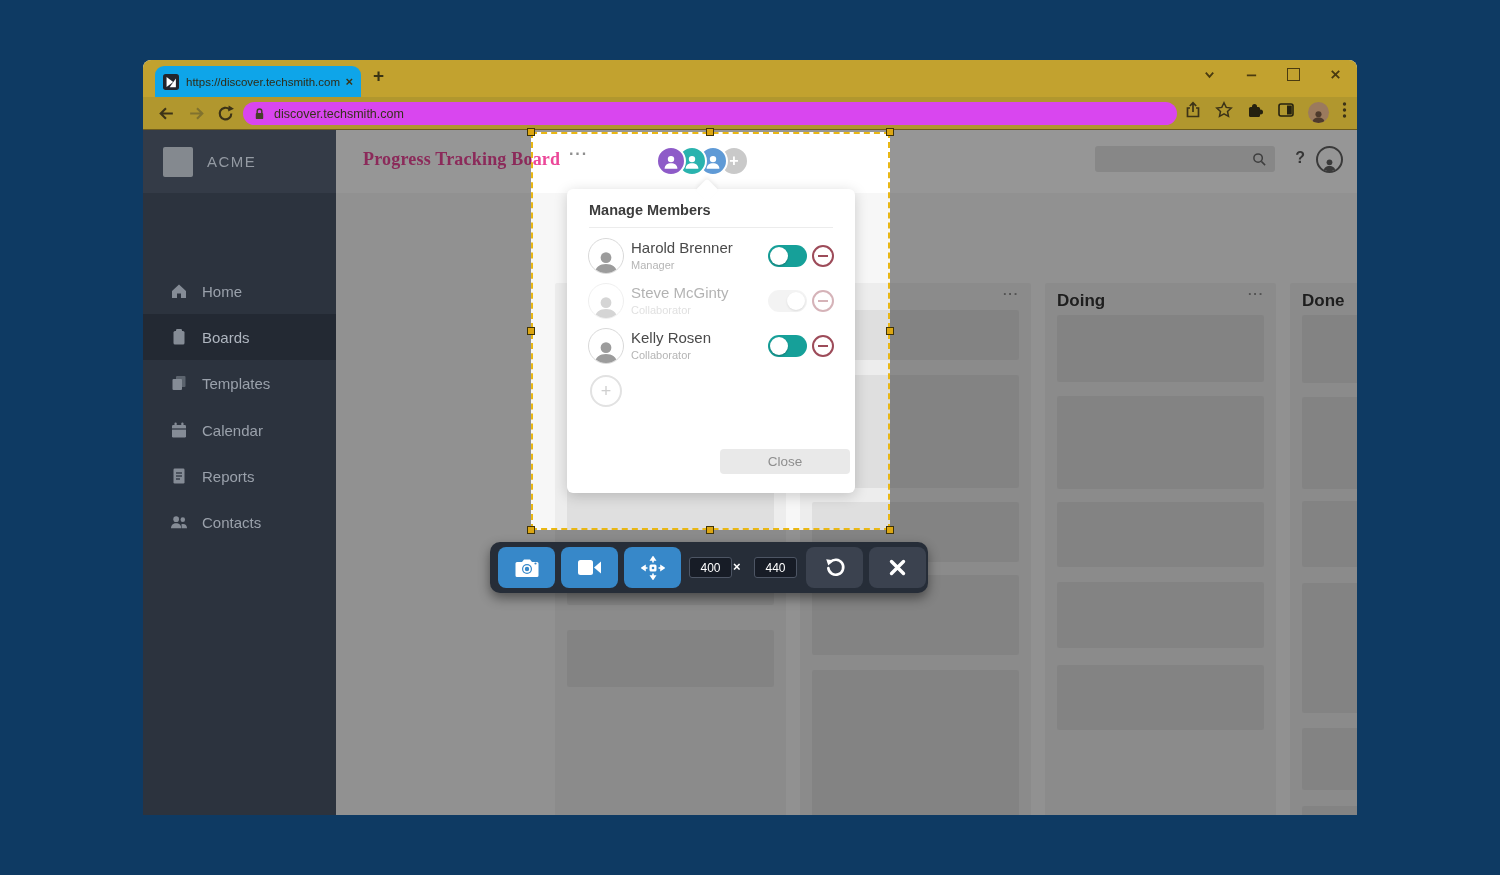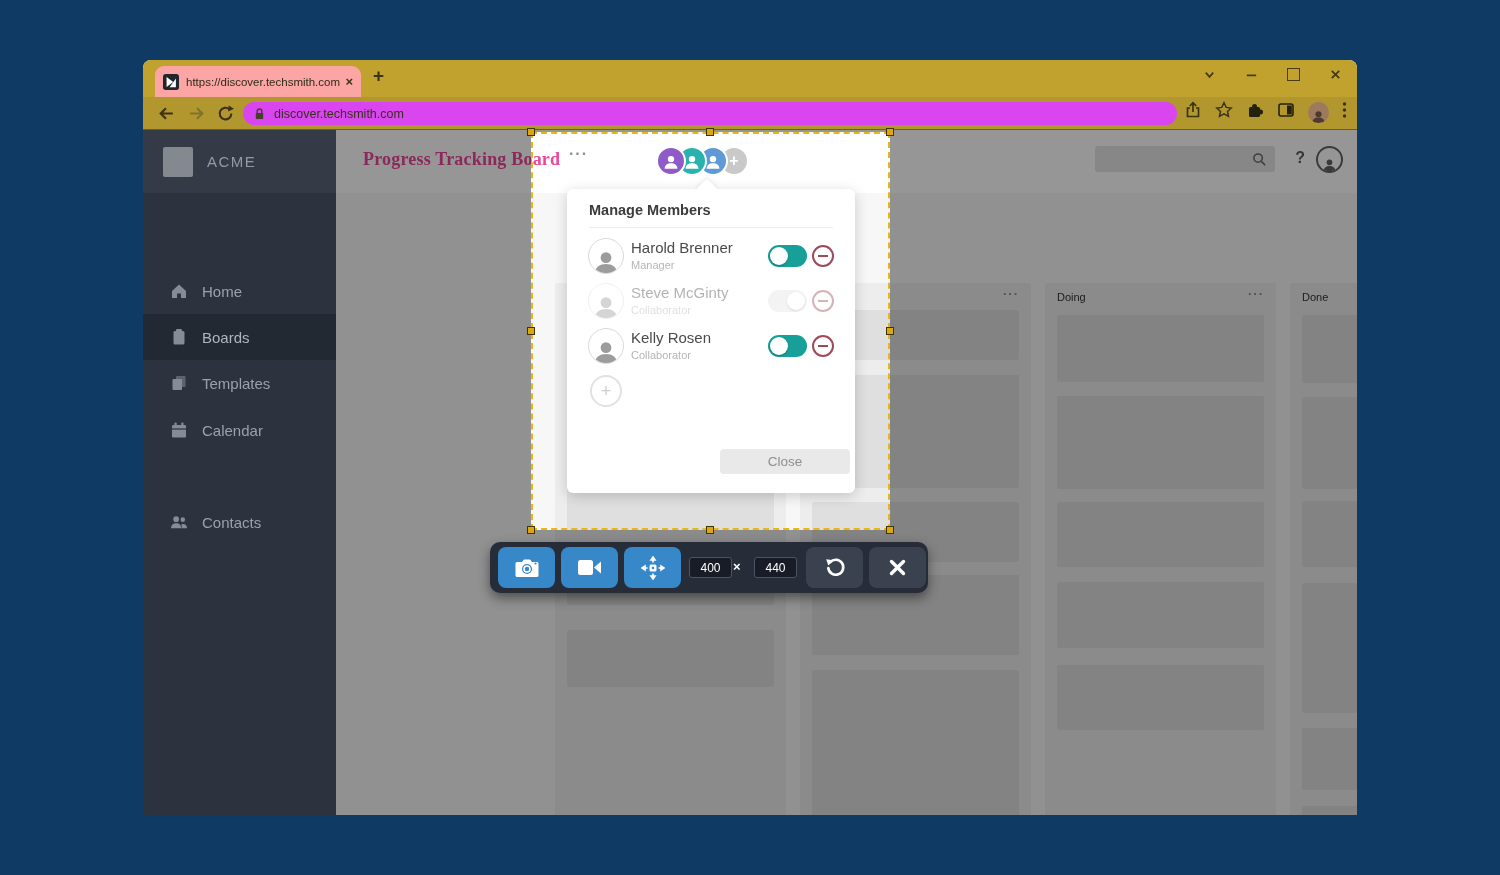--- a/index.html
+++ b/index.html
@@ -1,20 +1,20 @@
 <!DOCTYPE html>
 <html><head>
 <meta charset="utf-8">
 <style>
   html,body{margin:0;padding:0;background:#0e3a63;font-family:"Liberation Sans",sans-serif;}
   .stage{position:relative;width:1500px;height:875px;background:#0e3a63;overflow:hidden;}
   .win{position:absolute;left:143px;top:60px;width:1214px;height:755px;border-radius:8px 8px 0 0;overflow:hidden;background:#f7f7f7;}
   
   .tabstrip{position:absolute;left:0;top:0;width:100%;height:37px;background:#c2a22f;}
-  .tab{position:absolute;left:12px;top:6px;width:206px;height:31px;background:#fca5a5;border-radius:9px 9px 0 0;display:flex;align-items:center;padding:0 8px;box-sizing:border-box;}
+  .tab{position:absolute;left:12px;top:6px;width:206px;height:31px;background:#0ea5e9;border-radius:9px 9px 0 0;display:flex;align-items:center;padding:0 8px;box-sizing:border-box;}
   .tab-title{font-size:11.5px;color:#2f2b17;white-space:nowrap;overflow:hidden;text-overflow:ellipsis;flex:1;margin-left:7px;}
   .tab-close{color:#3a3414;font-size:13px;font-weight:bold;margin-left:4px;line-height:1;}
   .newtab{position:absolute;left:230px;top:5px;font-size:19px;color:#3a3414;font-weight:bold;}
   .winctrls{position:absolute;right:14px;top:6px;display:flex;gap:26px;align-items:center;color:#4a3b10;}
   .wc{width:16px;height:16px;display:flex;align-items:center;justify-content:center;}
   .wc-max{width:11px;height:11px;border:1.8px solid #4a3b10;}
   .chrome{position:absolute;left:0;top:37px;width:100%;height:33px;background:#b1972e;border-bottom:1px solid #6e5c1d;box-sizing:border-box;}
   .nav-ico{position:absolute;top:7px;color:#3c3317;}
   .urlbar{position:absolute;left:100px;top:5px;width:934px;height:23px;background:#d946ef;border-radius:12px;display:flex;align-items:center;padding:0 10px;box-sizing:border-box;}
   .url-text{font-size:12.5px;color:#35311b;margin-left:8px;}
@@ -38,21 +38,21 @@
   .avatar-group{position:absolute;left:320px;top:16px;height:30px;}
   .av{position:absolute;top:0;width:30px;height:30px;border-radius:50%;border:2px solid #fff;box-sizing:border-box;display:flex;align-items:center;justify-content:center;color:#fff;}
   .av svg{display:block;}
   .av-plus{font-size:16px;font-weight:bold;color:#fff;line-height:1;}
   .search-pill{position:absolute;right:82px;top:16px;width:180px;height:26px;background:#e6e6e6;border-radius:3px;display:flex;align-items:center;justify-content:flex-end;padding-right:8px;box-sizing:border-box;color:#6a6a6a;}
   .help-q{position:absolute;right:52px;top:19px;font-size:16px;font-weight:bold;color:#5c5c5c;}
   .user-av{position:absolute;right:14px;top:16px;width:27px;height:27px;border-radius:50%;border:2px solid #636363;box-sizing:border-box;color:#636363;display:flex;align-items:flex-end;justify-content:center;overflow:hidden;}
   
   .board{position:absolute;left:0;top:63px;width:100%;bottom:0;background:#f7f7f7;}
   .col{position:absolute;top:90px;width:231px;height:570px;background:#ededed;border-radius:2px;}
-  .col-head{position:absolute;left:12px;top:8px;font-size:11px;font-weight:normal;color:#333;}
+  .col-head{position:absolute;left:12px;top:8px;font-size:17px;font-weight:bold;color:#333;}
   .col-menu{position:absolute;right:12px;top:3px;font-size:13px;font-weight:bold;color:#8d8d8d;letter-spacing:1px;}
   .card{position:absolute;left:12px;right:12px;background:#dfdfdf;border-radius:2px;}
   .c1{left:219px;} .c2{left:464px;} .c3{left:709px;} .c4{left:954px;}
   
   .popup{position:absolute;left:424px;top:129px;width:288px;height:304px;background:#fff;border-radius:6px;box-shadow:0 3px 14px rgba(0,0,0,.18);z-index:6;}
   .notch{position:absolute;left:556px;top:122px;width:16px;height:16px;background:#fff;transform:rotate(45deg);box-shadow:-2px -2px 4px rgba(0,0,0,.06);z-index:7;border-radius:2px;}
   .popup-title{position:absolute;left:22px;top:13px;font-size:14.5px;font-weight:bold;color:#3c3c3c;}
   .popup-div{position:absolute;left:22px;right:22px;top:38px;height:1px;background:#ececec;}
   .m-row{position:absolute;left:0;width:100%;height:38px;text-align:right;}
   .m-row.faded{opacity:.42;}
@@ -205,20 +205,31 @@
       <div class="nav-item" style="top:277px">
         <span class="nico">
             <svg width="18" height="18" viewBox="0 0 18 18">
               <rect x="2" y="4" width="14" height="12.5" rx="1.2" fill="currentColor"></rect>
               <rect x="4.5" y="1.5" width="2.2" height="4" rx="1" fill="currentColor"></rect>
               <rect x="11.3" y="1.5" width="2.2" height="4" rx="1" fill="currentColor"></rect>
               <line x1="2" y1="8" x2="16" y2="8" stroke="#2c333e" stroke-width="1.2"></line>
             </svg>
           </span>
         <span class="nlabel">Calendar</span>
+      </div>
+      <div class="nav-item" style="top:323px">
+        <span class="nico">
+            <svg width="18" height="18" viewBox="0 0 18 18">
+              <rect x="3.5" y="1.5" width="11" height="15" rx="1.2" fill="currentColor"></rect>
+              <line x1="6" y1="6" x2="12" y2="6" stroke="#2c333e" stroke-width="1.3"></line>
+              <line x1="6" y1="9" x2="12" y2="9" stroke="#2c333e" stroke-width="1.3"></line>
+              <line x1="6" y1="12" x2="10" y2="12" stroke="#2c333e" stroke-width="1.3"></line>
+            </svg>
+          </span>
+        <span class="nlabel">Reports</span>
       </div>
       <div class="nav-item" style="top:369px">
         <span class="nico">
             <svg width="19" height="18" viewBox="0 0 19 18">
               <circle cx="6.5" cy="6" r="3" fill="currentColor"></circle>
               <path d="M1 15.5 c0-3.4 2.5-5.3 5.5-5.3 s5.5 1.9 5.5 5.3 z" fill="currentColor"></path>
               <circle cx="13.5" cy="6.5" r="2.4" fill="currentColor"></circle>
               <path d="M12.5 15.5 h5.5 c0-2.8-1.8-4.4-4.2-4.4 -0.6 0-1.2 .1-1.7 .3" fill="currentColor"></path>
             </svg>
           </span>

